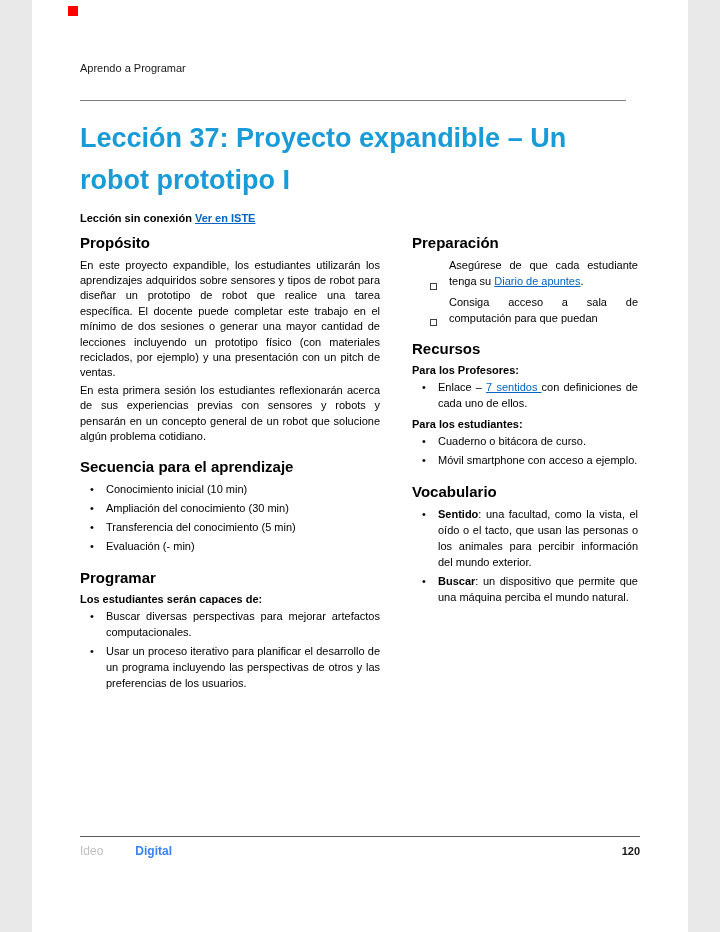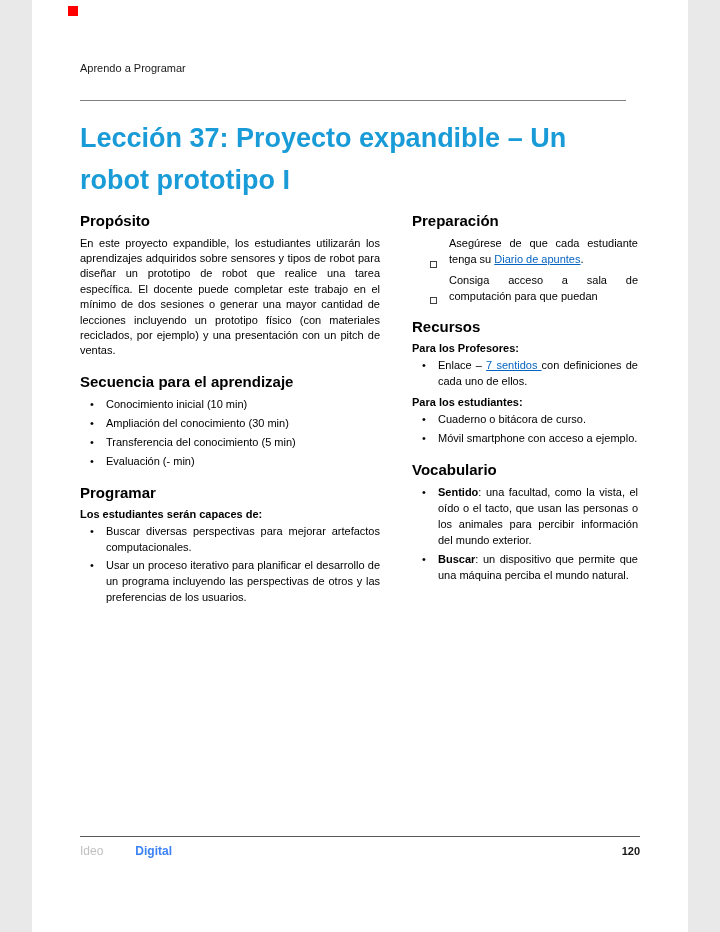--- a/index.html
+++ b/index.html
@@ -84,27 +84,31 @@
 
   <div class="header">
     <div class="header-brand">Aprendo a Programar</div>
     <hr class="header-rule">
   </div>
 
   <div class="content">
 
     <h1 class="doc-title">Lección 37: Proyecto expandible – Un robot prototipo I</h1>
 
+    <div class="meta-line">
+      <span>Lección sin conexión </span><a class="link">Ver en ISTE</a>
+    </div>
 
     <div class="columns">
 
       <div class="col-left">
 
         <h2 class="sec">Propósito</h2>
         <p class="body-text">En este proyecto expandible, los estudiantes utilizarán los aprendizajes adquiridos sobre sensores y tipos de robot para diseñar un prototipo de robot que realice una tarea específica. El docente puede completar este trabajo en el mínimo de dos sesiones o generar una mayor cantidad de lecciones incluyendo un prototipo físico (con materiales reciclados, por ejemplo) y una presentación con un pitch de ventas.</p>
+        <p class="body-text">En esta primera sesión los estudiantes reflexionarán acerca de sus experiencias previas con sensores y robots y pensarán en un concepto general de un robot que solucione algún problema cotidiano.</p>
 
         <h2 class="sec">Secuencia para el aprendizaje</h2>
         <ul class="dots">
           <li>Conocimiento inicial (10 min)</li>
           <li>Ampliación del conocimiento (30 min)</li>
           <li>Transferencia del conocimiento (5 min)</li>
           <li>Evaluación (- min)</li>
         </ul>
 
         <h2 class="sec">Programar</h2>

